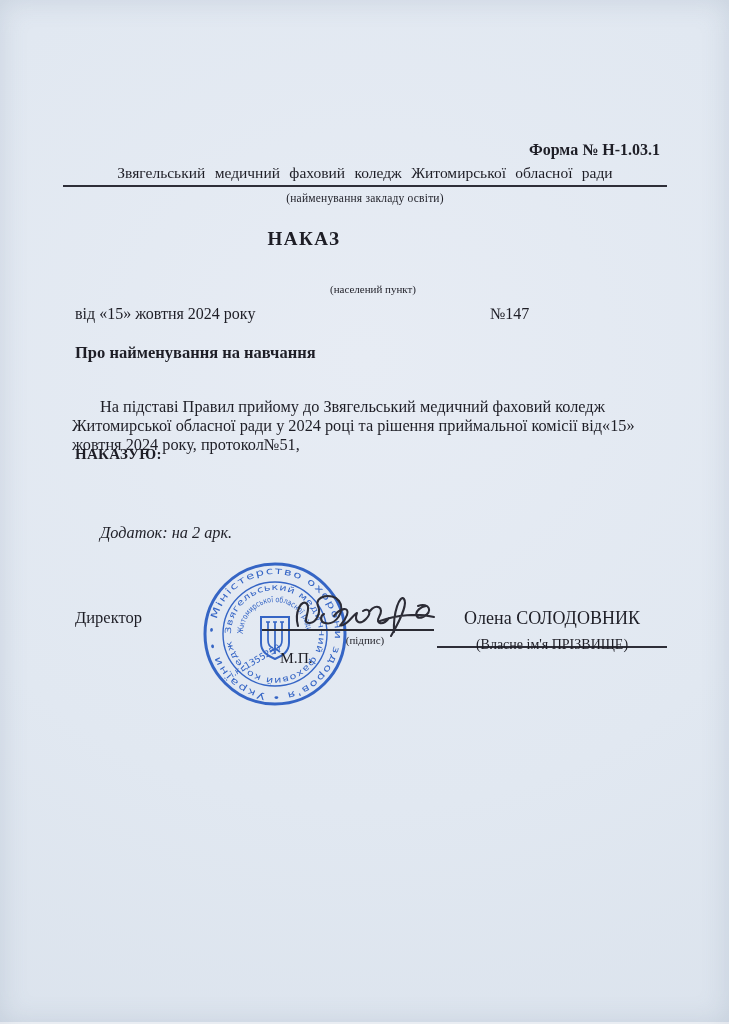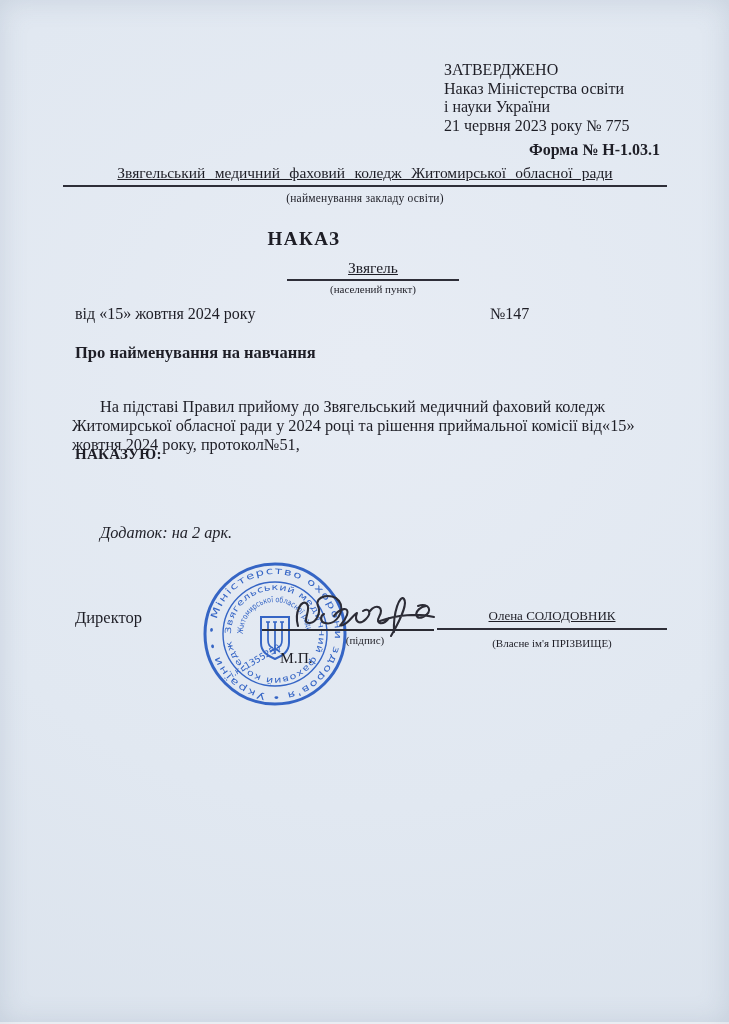--- a/index.html
+++ b/index.html
@@ -8,68 +8,61 @@
     background: radial-gradient(ellipse 120% 80% at 50% 35%, #e7ecf4 0%, #e1e8f1 55%, #dae2ec 100%);
     font-family:"Liberation Serif","DejaVu Serif",serif;
     color:#1e1e26;
     box-shadow: inset 0 0 28px rgba(90,110,140,.18), inset 0 -2px 0 #f7f9fc;
   }
   .abs { position:absolute; }
   .lines { white-space:pre-line;margin-top:28px; }
   .center { text-align:center; }
   .bold { font-weight:bold; }
   .small { font-size:11.5px; letter-spacing:.2px; }
-  .ul2 { border-bottom:2px solid #2e2e38;text-decoration:underline; }
+  .ul2 { border-bottom:2px solid #2e2e38; }
 
   .approved { left:444px; top:61px; width:260px; font-size:16px; line-height:18.5px; }
   .form-label { left:420px; top:141px; width:240px; text-align:right; font-size:16px; }
   .inst { left:63px; top:164px; width:604px; font-size:15.5px; word-spacing:5.5px; padding-bottom:3px; }
   .inst-cap { left:63px; top:192px; width:604px; }
   .doc-title { left:0; top:228px; width:608px; font-size:19px; letter-spacing:1.5px; }
   .city { left:287px; top:259px; width:172px; font-size:15.5px; padding-bottom:2px; }
   .city-cap { left:287px; top:283px; width:172px; font-size:11px; }
   .date-line { left:75px; top:305px; font-size:16px; }
   .doc-num { left:490px; top:305px; font-size:16px; }
   .subject { left:75px; top:343px; font-size:16.5px; }
   .para1 { left:72px; top:369px; width:594px; font-size:16.3px; line-height:19px; text-indent:28px; }
   .orderword { left:75px; top:446px; font-size:15px; letter-spacing:.3px; }
   .para2 { left:72px; top:479px; width:594px; font-size:16.3px; line-height:19.5px; }
   .attach { left:100px; top:523px; font-size:16.3px;font-style:italic; }
   .role { left:75px; top:608px; font-size:16.5px; }
   .stamp { left:201px; top:560px; width:148px; height:148px; }
   .sig-line { left:262px; top:629px; width:172px; height:0; border-top:2px solid #2b2b33; }
   .sig-svg { left:290px; top:586px; width:150px; height:56px; z-index:3; }
   .sig-cap { left:315px; top:634px; width:100px; font-size:11px; }
-  .name { left:437px; top:608px; width:230px; font-size:13px; padding-bottom:4px; }
-  .name-cap { left:437px; top:637px; width:230px; font-size:11px; }
+  .name { left:437px; top:608px; width:230px; font-size:18px; padding-bottom:17px; }
+  .name-cap { left:437px; top:637px; width:230px; font-size:14px; }
   .seal-mark { left:280px; top:649px; font-size:15.5px; z-index:4; }
 
   .stamp circle, .stamp .emblem path { stroke:#3565c5; fill:none; }
   .stamp-text { fill:#3565c5; font-family:"DejaVu Sans","Liberation Sans",sans-serif; }
   .sig-svg path { stroke:#2c2c36; stroke-width:2.1; fill:none; stroke-linecap:round; stroke-linejoin:round; }
 </style>
 </head>
 <body>
 
 <div class="page">
 
-  <div class="abs approved">
-    <div>ЗАТВЕРДЖЕНО</div>
-    <div>Наказ Міністерства освіти</div>
-    <div>і науки України</div>
-    <div>21 червня 2023 року № 775</div>
-  </div>
 
   <div class="abs form-label bold">Форма № Н-1.03.1</div>
 
   <div class="abs inst center ul2">Звягельський медичний фаховий коледж Житомирської обласної ради</div>
   <div class="abs inst-cap center small">(найменування закладу освіти)</div>
 
   <div class="abs doc-title center bold">НАКАЗ</div>
-  <div class="abs city center ul2">Звягель</div>
   <div class="abs city-cap center">(населений пункт)</div>
 
   <div class="abs date-line">від «15» жовтня 2024 року</div>
   <div class="abs doc-num">№147</div>
 
   <div class="abs subject bold">Про найменування на навчання</div>
 
   <div class="abs para1 lines">На підставі Правил прийому до Звягельський медичний фаховий коледж
 Житомирської обласної ради у 2024 році та рішення приймальної комісії від«15»
 жовтня 2024 року, протокол№51,</div>

